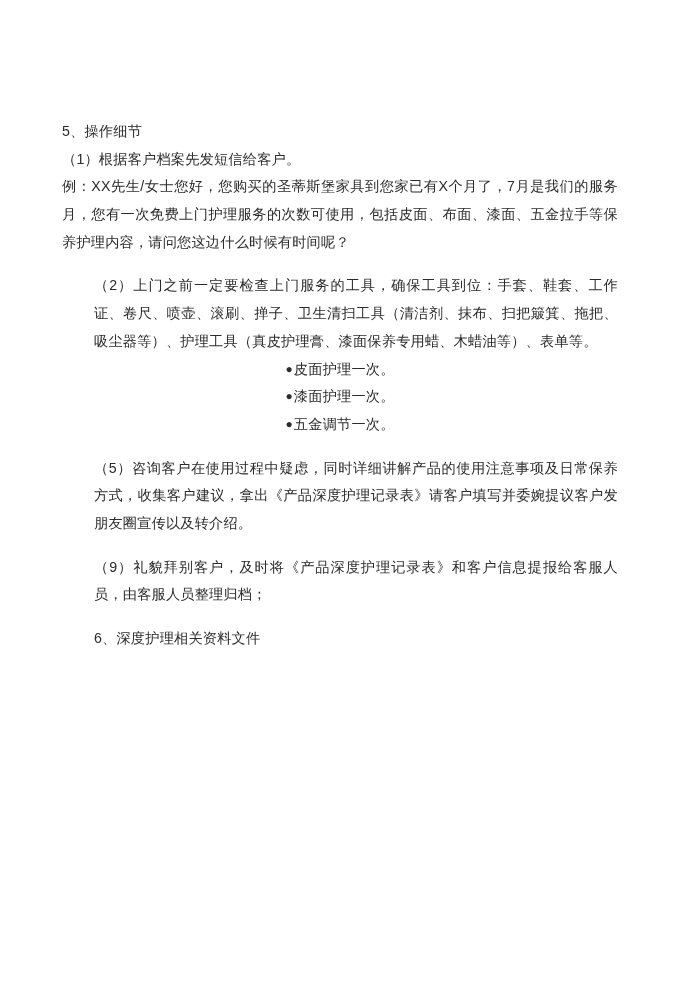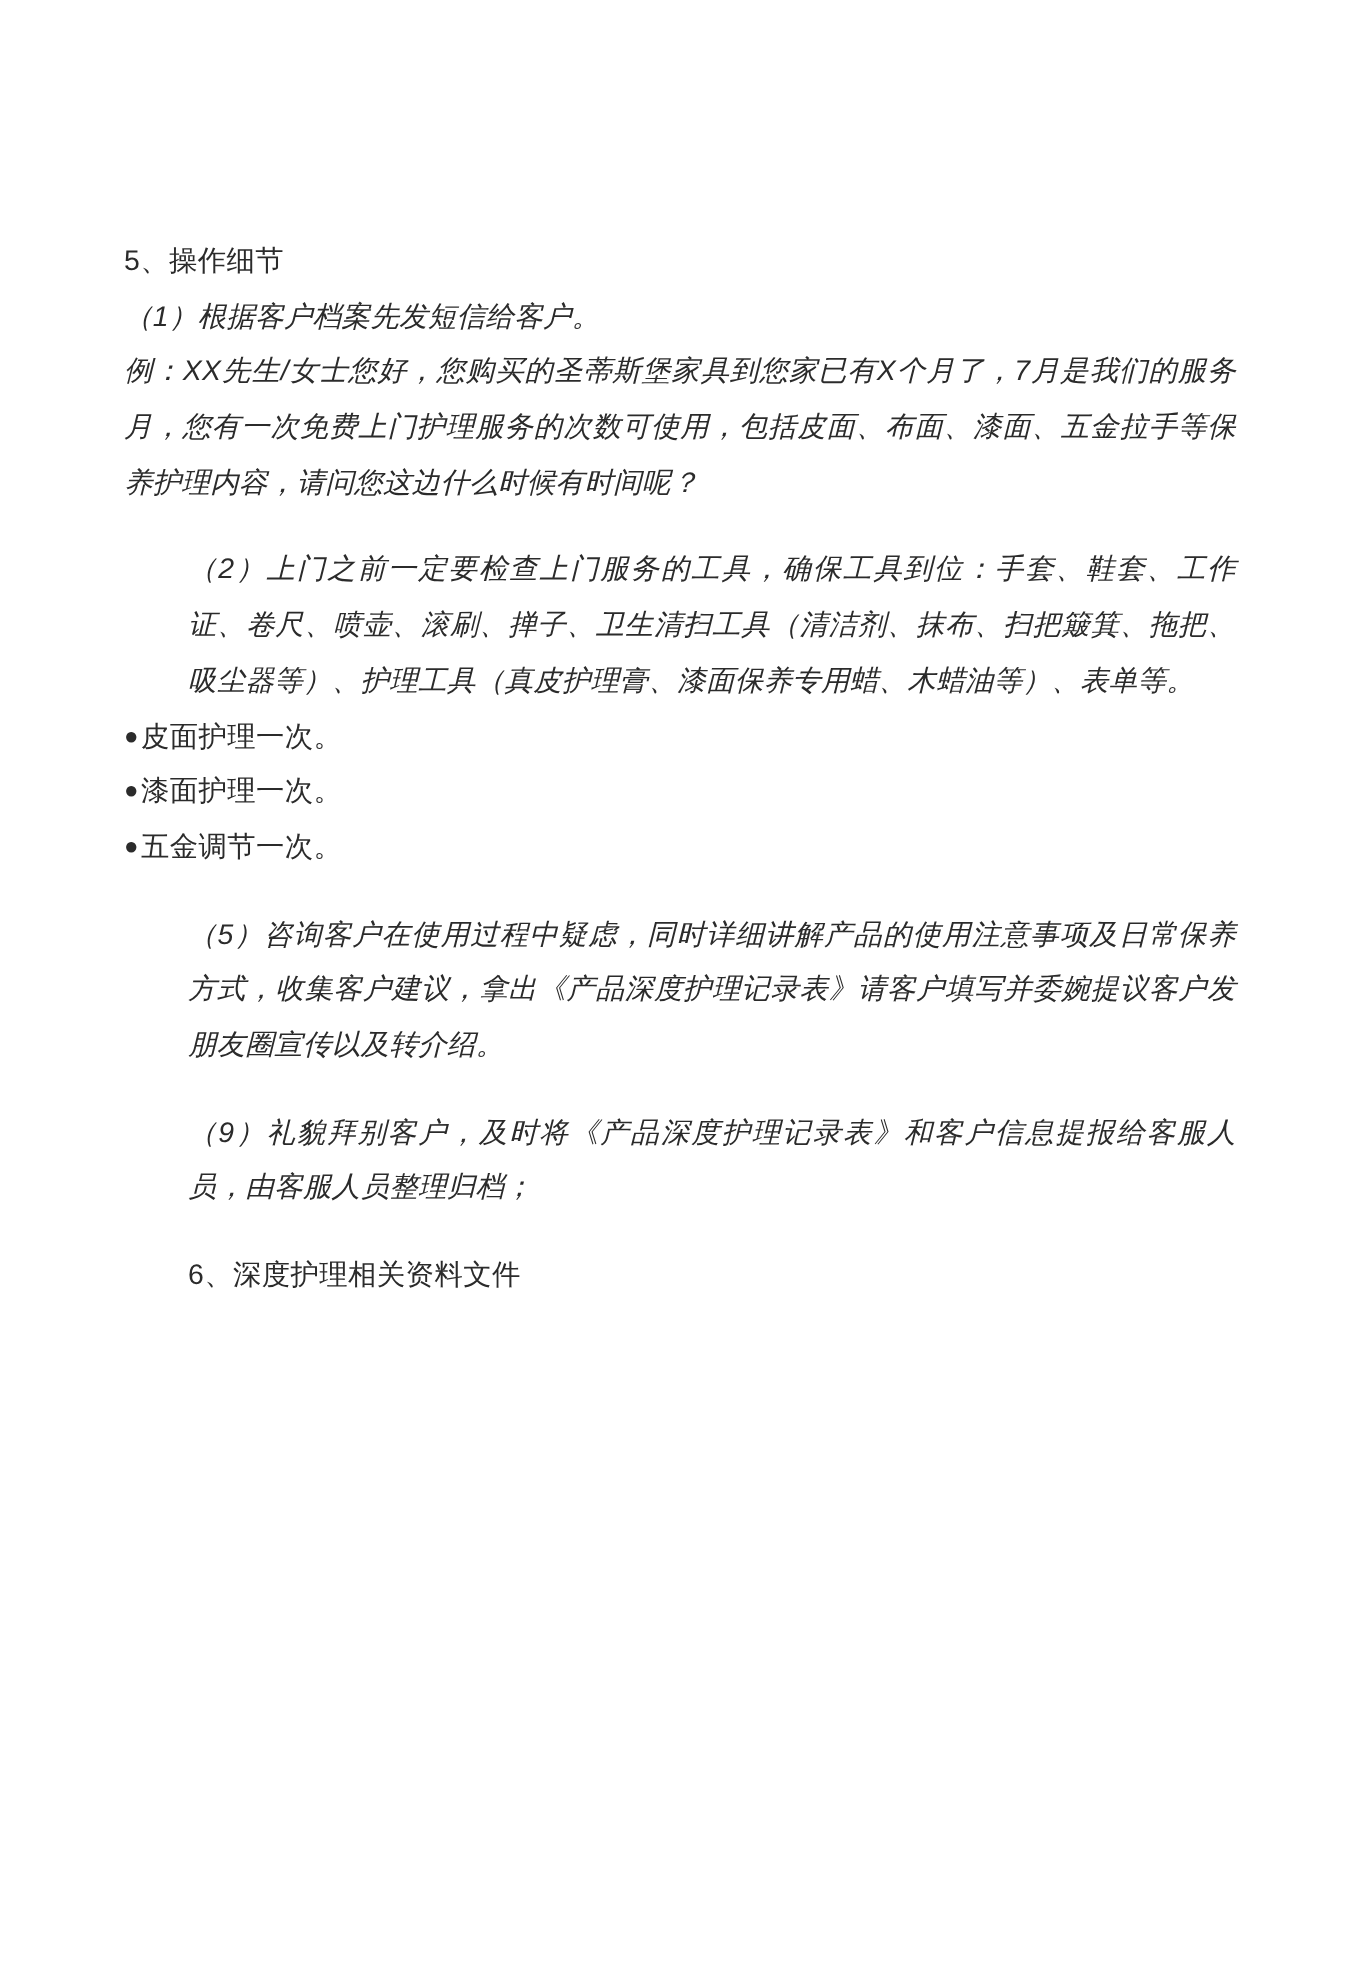--- a/index.html
+++ b/index.html
@@ -25,27 +25,26 @@
   .doc-body {
     font-size: 14.2px;
     line-height: 1.95;
     letter-spacing: 0.2px;
     color: #2b2b2b;
   }
   .para {
     margin: 0;
     text-align: justify;
     text-justify: inter-ideograph;
-    font-style: italic;
   }
   
   .tight { margin: 0; }
   .bullet-line {
     margin: 0;
-    text-align: left;
+    text-align: center;
   }
   .bullet-line .dot {
     font-size: 12px;
     vertical-align: 1px;
     margin-right: 1px;
   }
   .heading {
     margin: 0;
     font-size: 14.2px;
     font-weight: normal;

